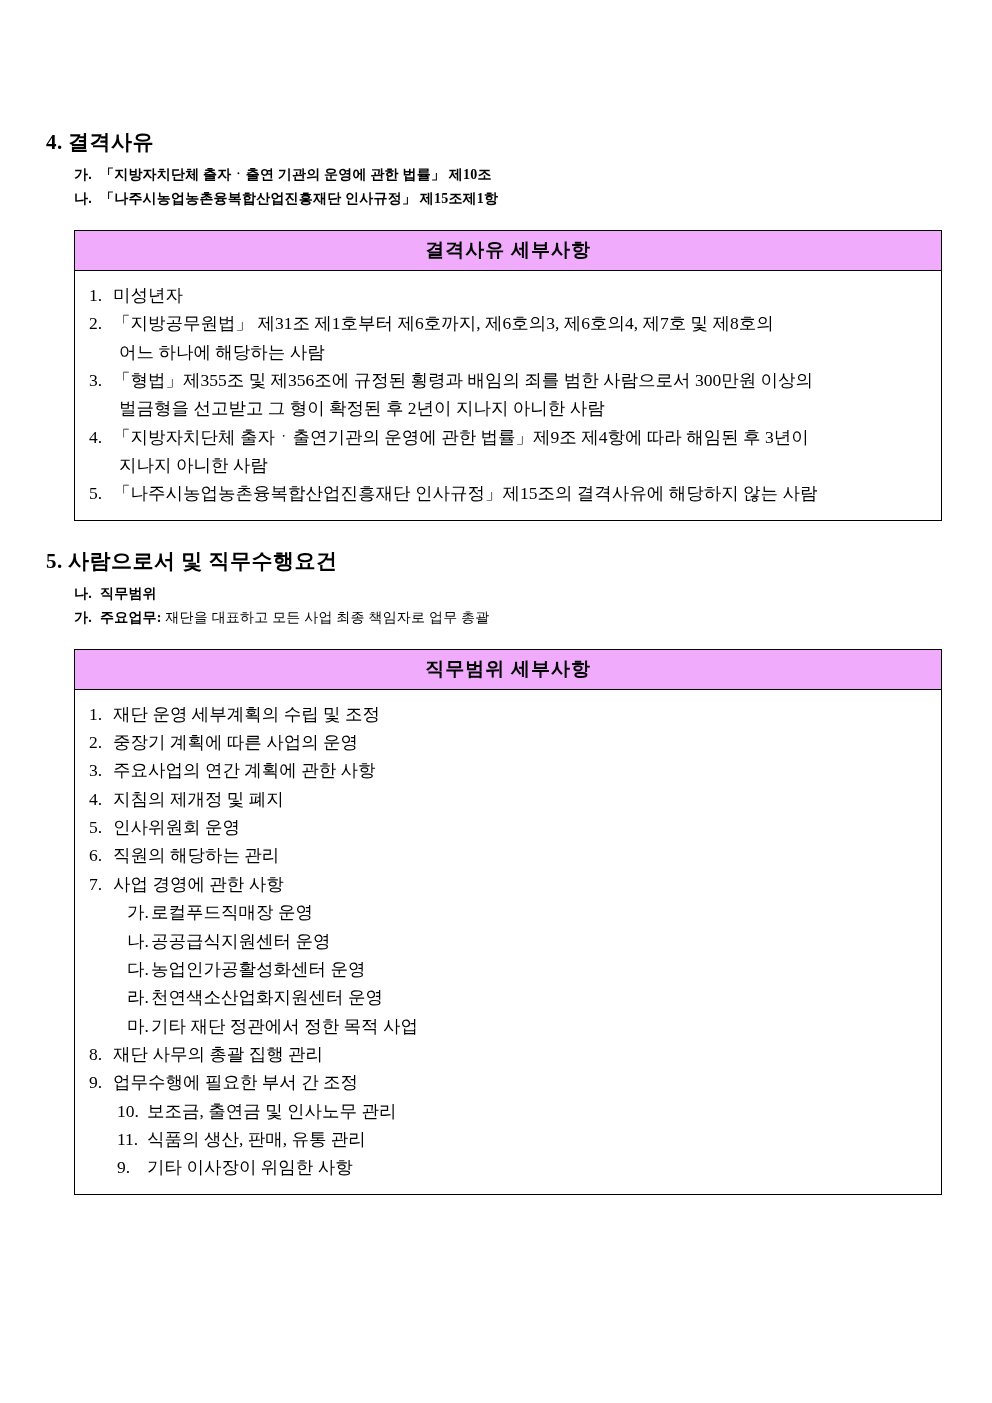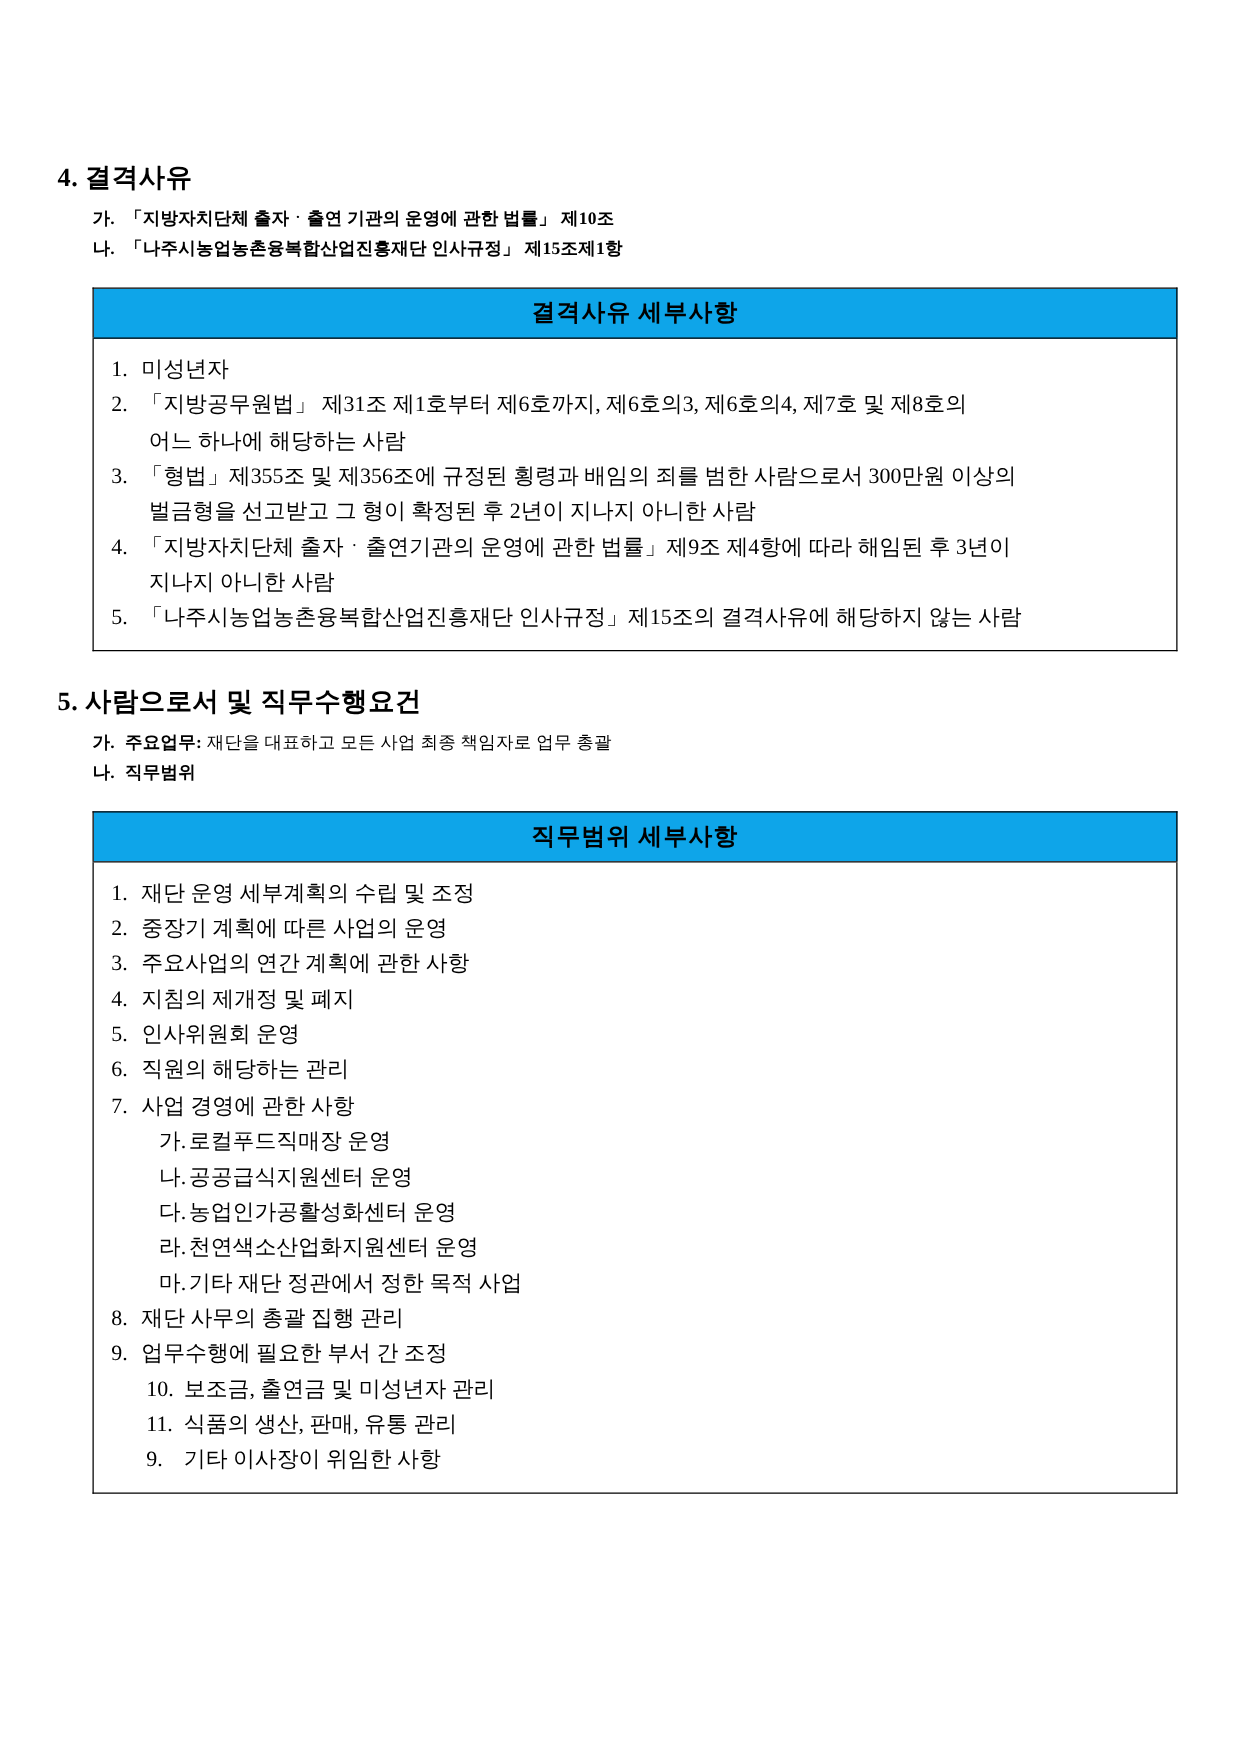--- a/index.html
+++ b/index.html
@@ -63,21 +63,21 @@
 
   
   .doc-table {
     border: 1.4px solid #000;
     border-collapse: collapse;
     width: 868px;
     margin-left: 28px;
     background: #fff;
   }
   .doc-table .thead-row th {
-    background: #0ea5e9;
+    background: #f0abfc;
     border-bottom: 1.4px solid #000;
     font-size: 19px;
     font-weight: bold;
     text-align: center;
     padding: 6px 0 7px 0;
     letter-spacing: 1px;
   }
   .doc-table td.body-cell {
     padding: 10px 14px 12px 14px;
     vertical-align: top;
@@ -195,24 +195,24 @@
       </tbody>
     </table>
 
     <div class="gap-1"></div>
 
     <div class="section-heading">
       <span class="num">5.</span><span>사람으로서 및 직무수행요건</span>
     </div>
 
     <div class="sub-item">
+      <span class="label">나.</span><span class="normal">직무범위</span>
+    </div>
+    <div class="sub-item">
       <span class="label">가.</span><span class="normal">주요업무:</span><span class="desc"> 재단을 대표하고 모든 사업 최종 책임자로 업무 총괄</span>
-    </div>
-    <div class="sub-item">
-      <span class="label">나.</span><span class="normal">직무범위</span>
     </div>
 
     <div class="gap-2"></div>
 
     <table class="doc-table">
       <thead>
         <tr class="thead-row">
           <th>직무범위 세부사항</th>
         </tr>
       </thead>
@@ -275,21 +275,21 @@
               <li>
                 <span class="marker">8.</span>
                 <span class="txt">재단 사무의 총괄 집행 관리</span>
               </li>
               <li>
                 <span class="marker">9.</span>
                 <span class="txt">업무수행에 필요한 부서 간 조정</span>
               </li>
               <li>
                 <span class="marker wide">10.</span>
-                <span class="txt">보조금, 출연금 및 미성년자 관리</span>
+                <span class="txt">보조금, 출연금 및 인사노무 관리</span>
               </li>
               <li>
                 <span class="marker wide">11.</span>
                 <span class="txt">식품의 생산, 판매, 유통 관리</span>
               </li>
               <li>
                 <span class="marker wide">9.</span>
                 <span class="txt">기타 이사장이 위임한 사항</span>
               </li>
             </ul>

